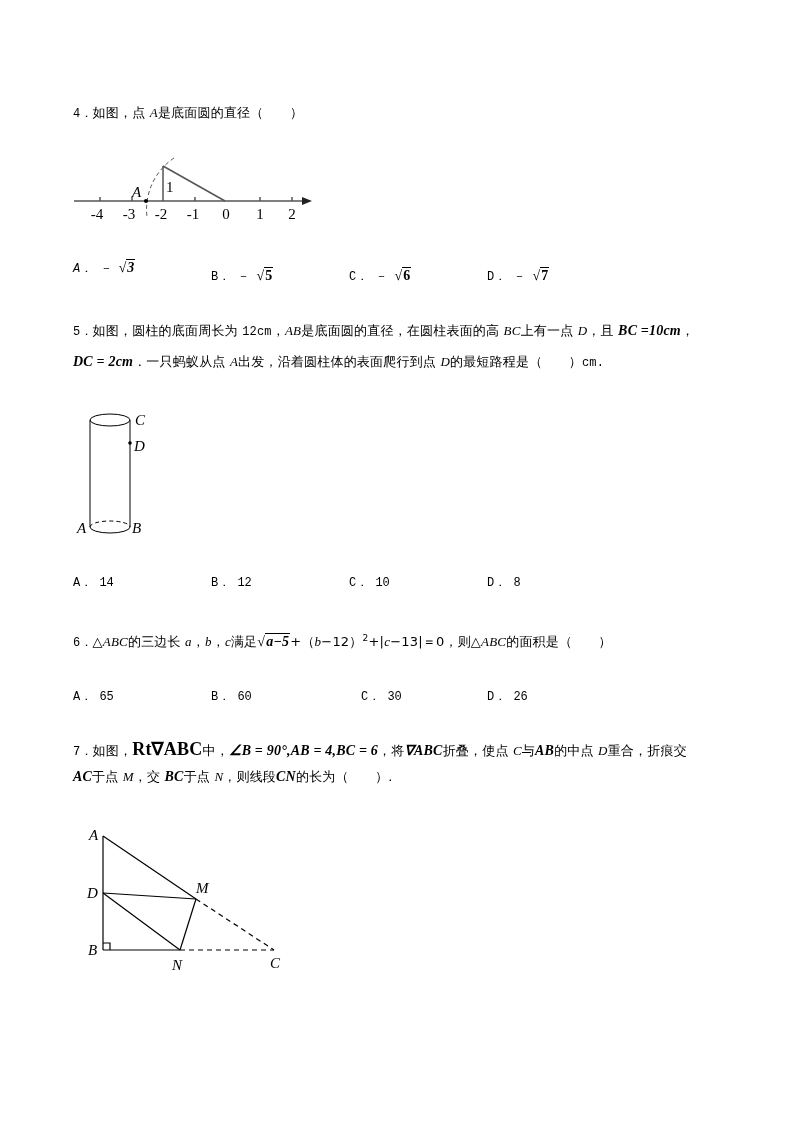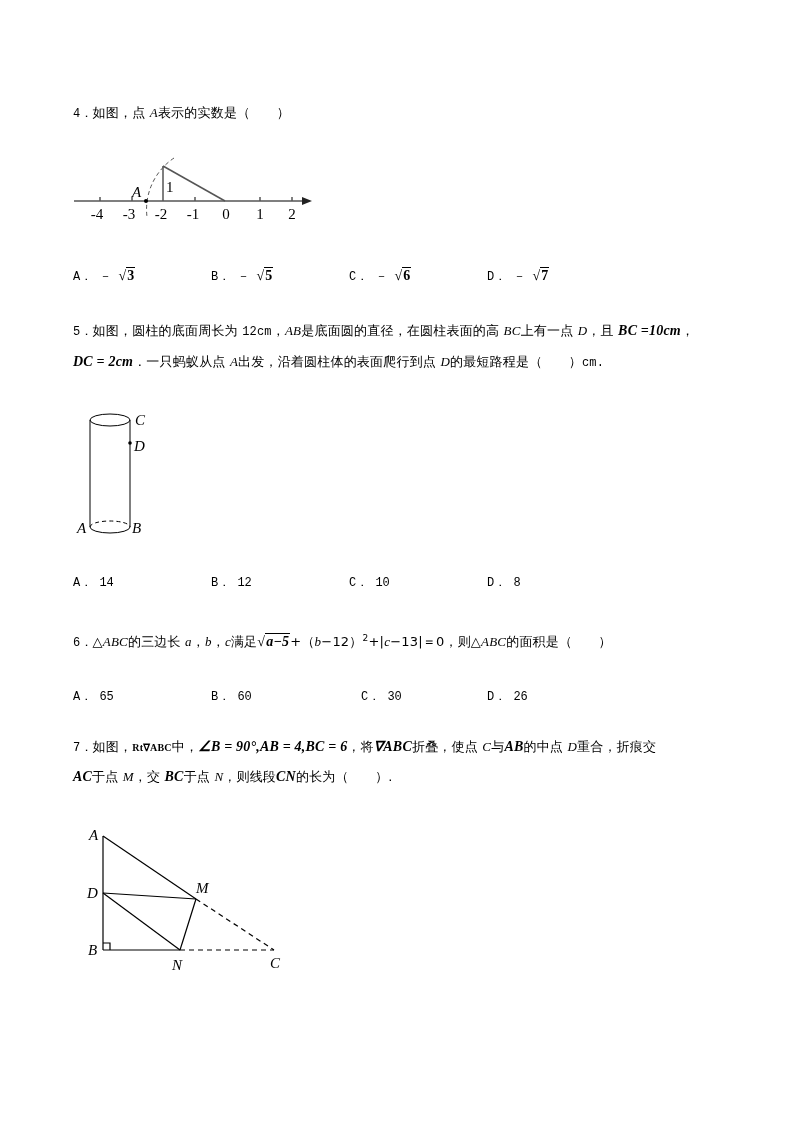--- a/index.html
+++ b/index.html
@@ -2,32 +2,32 @@
 <html><head>
 <meta charset="utf-8">
 <style>
   html, body { margin:0; padding:0; background:#ffffff; }
   body { width:794px; height:1123px; position:relative; overflow:hidden;
          font-family: "DejaVu Sans", sans-serif; color:#000; }
   .line { position:absolute; left:73px; font-size:13px; white-space:nowrap; letter-spacing:0.2px; }
   .mono { font-family: "Liberation Mono", "DejaVu Sans Mono", monospace; font-size:12px; }
   .it { font-family: "Liberation Serif", serif; font-style:italic; font-size:13px; }
   .bi { font-family: "Liberation Serif", serif; font-style:italic; font-weight:bold; font-size:14px; }
-  .b { font-family: "Liberation Serif", serif; font-weight:bold; font-size:10px; }
+  .b { font-family: "Liberation Serif", serif; font-weight:bold; font-size:18px; }
   .opt { position:absolute; font-family: "Liberation Mono", "DejaVu Sans Mono", monospace; font-size:12px; white-space:nowrap; }
   .sqrt { font-family:"Liberation Serif", serif; font-weight:bold; font-size:14px; }
   .sqrt .rad { border-top:1px solid #000; padding:0 1px; }
   svg { position:absolute; overflow:visible; }
   svg text { font-family:"Liberation Serif", serif; }
 </style>
 </head>
 <body>
 
 <div class="line" style="top:104px;">
-  <span class="mono">4．</span><span>如图，点 </span><span class="it">A</span><span>表示的实数是（　　）</span>
+  <span class="mono">4．</span><span>如图，点 </span><span class="it">A</span><span>是底面圆的直径（　　）</span>
 </div>
 
 <svg style="left:0;top:0;" width="794" height="1123">
   <g stroke="#555" stroke-width="1.5" fill="none">
     <line x1="74" y1="201" x2="305" y2="201"></line>
     <polygon points="312,201 302,197 302,205" fill="#222" stroke="none"></polygon>
     <line x1="100" y1="197" x2="100" y2="201"></line>
     <line x1="132" y1="197" x2="132" y2="201"></line>
     <line x1="163" y1="166" x2="163" y2="201"></line>
     <line x1="195" y1="197" x2="195" y2="201"></line>
@@ -78,21 +78,21 @@
   <g font-size="15" font-style="italic">
     <text x="89" y="840">A</text>
     <text x="87" y="898">D</text>
     <text x="88" y="955">B</text>
     <text x="172" y="970">N</text>
     <text x="270" y="968">C</text>
     <text x="196" y="893">M</text>
   </g>
 </svg>
 
-<div class="opt" style="left:73px;top:268px;"><span>A．</span> <span>－</span> <span class="sqrt">√<span class="rad">3</span></span></div>
+<div class="opt" style="left:73px;top:260px;font-style:italic;"><span>A．</span> <span>－</span> <span class="sqrt">√<span class="rad">3</span></span></div>
 <div class="opt" style="left:211px;top:268px;"><span>B．</span> <span>－</span> <span class="sqrt">√<span class="rad">5</span></span></div>
 <div class="opt" style="left:349px;top:268px;"><span>C．</span> <span>－</span> <span class="sqrt">√<span class="rad">6</span></span></div>
 <div class="opt" style="left:487px;top:268px;"><span>D．</span> <span>－</span> <span class="sqrt">√<span class="rad">7</span></span></div>
 
 <div class="line" style="top:322px;">
   <span class="mono">5．</span><span>如图，圆柱的底面周长为 </span><span class="mono">12cm</span><span>，</span><span class="it">AB</span><span>是底面圆的直径，在圆柱表面的高 </span><span class="it">BC</span><span>上有一点 </span><span class="it">D</span><span>，且 </span><span class="bi">BC =10cm</span><span>，</span>
 </div>
 <div class="line" style="top:353px;">
   <span class="bi">DC = 2cm</span><span>．一只蚂蚁从点 </span><span class="it">A</span><span>出发，沿着圆柱体的表面爬行到点 </span><span class="it">D</span><span>的最短路程是（　　）</span><span class="mono">cm.</span>
 </div>

